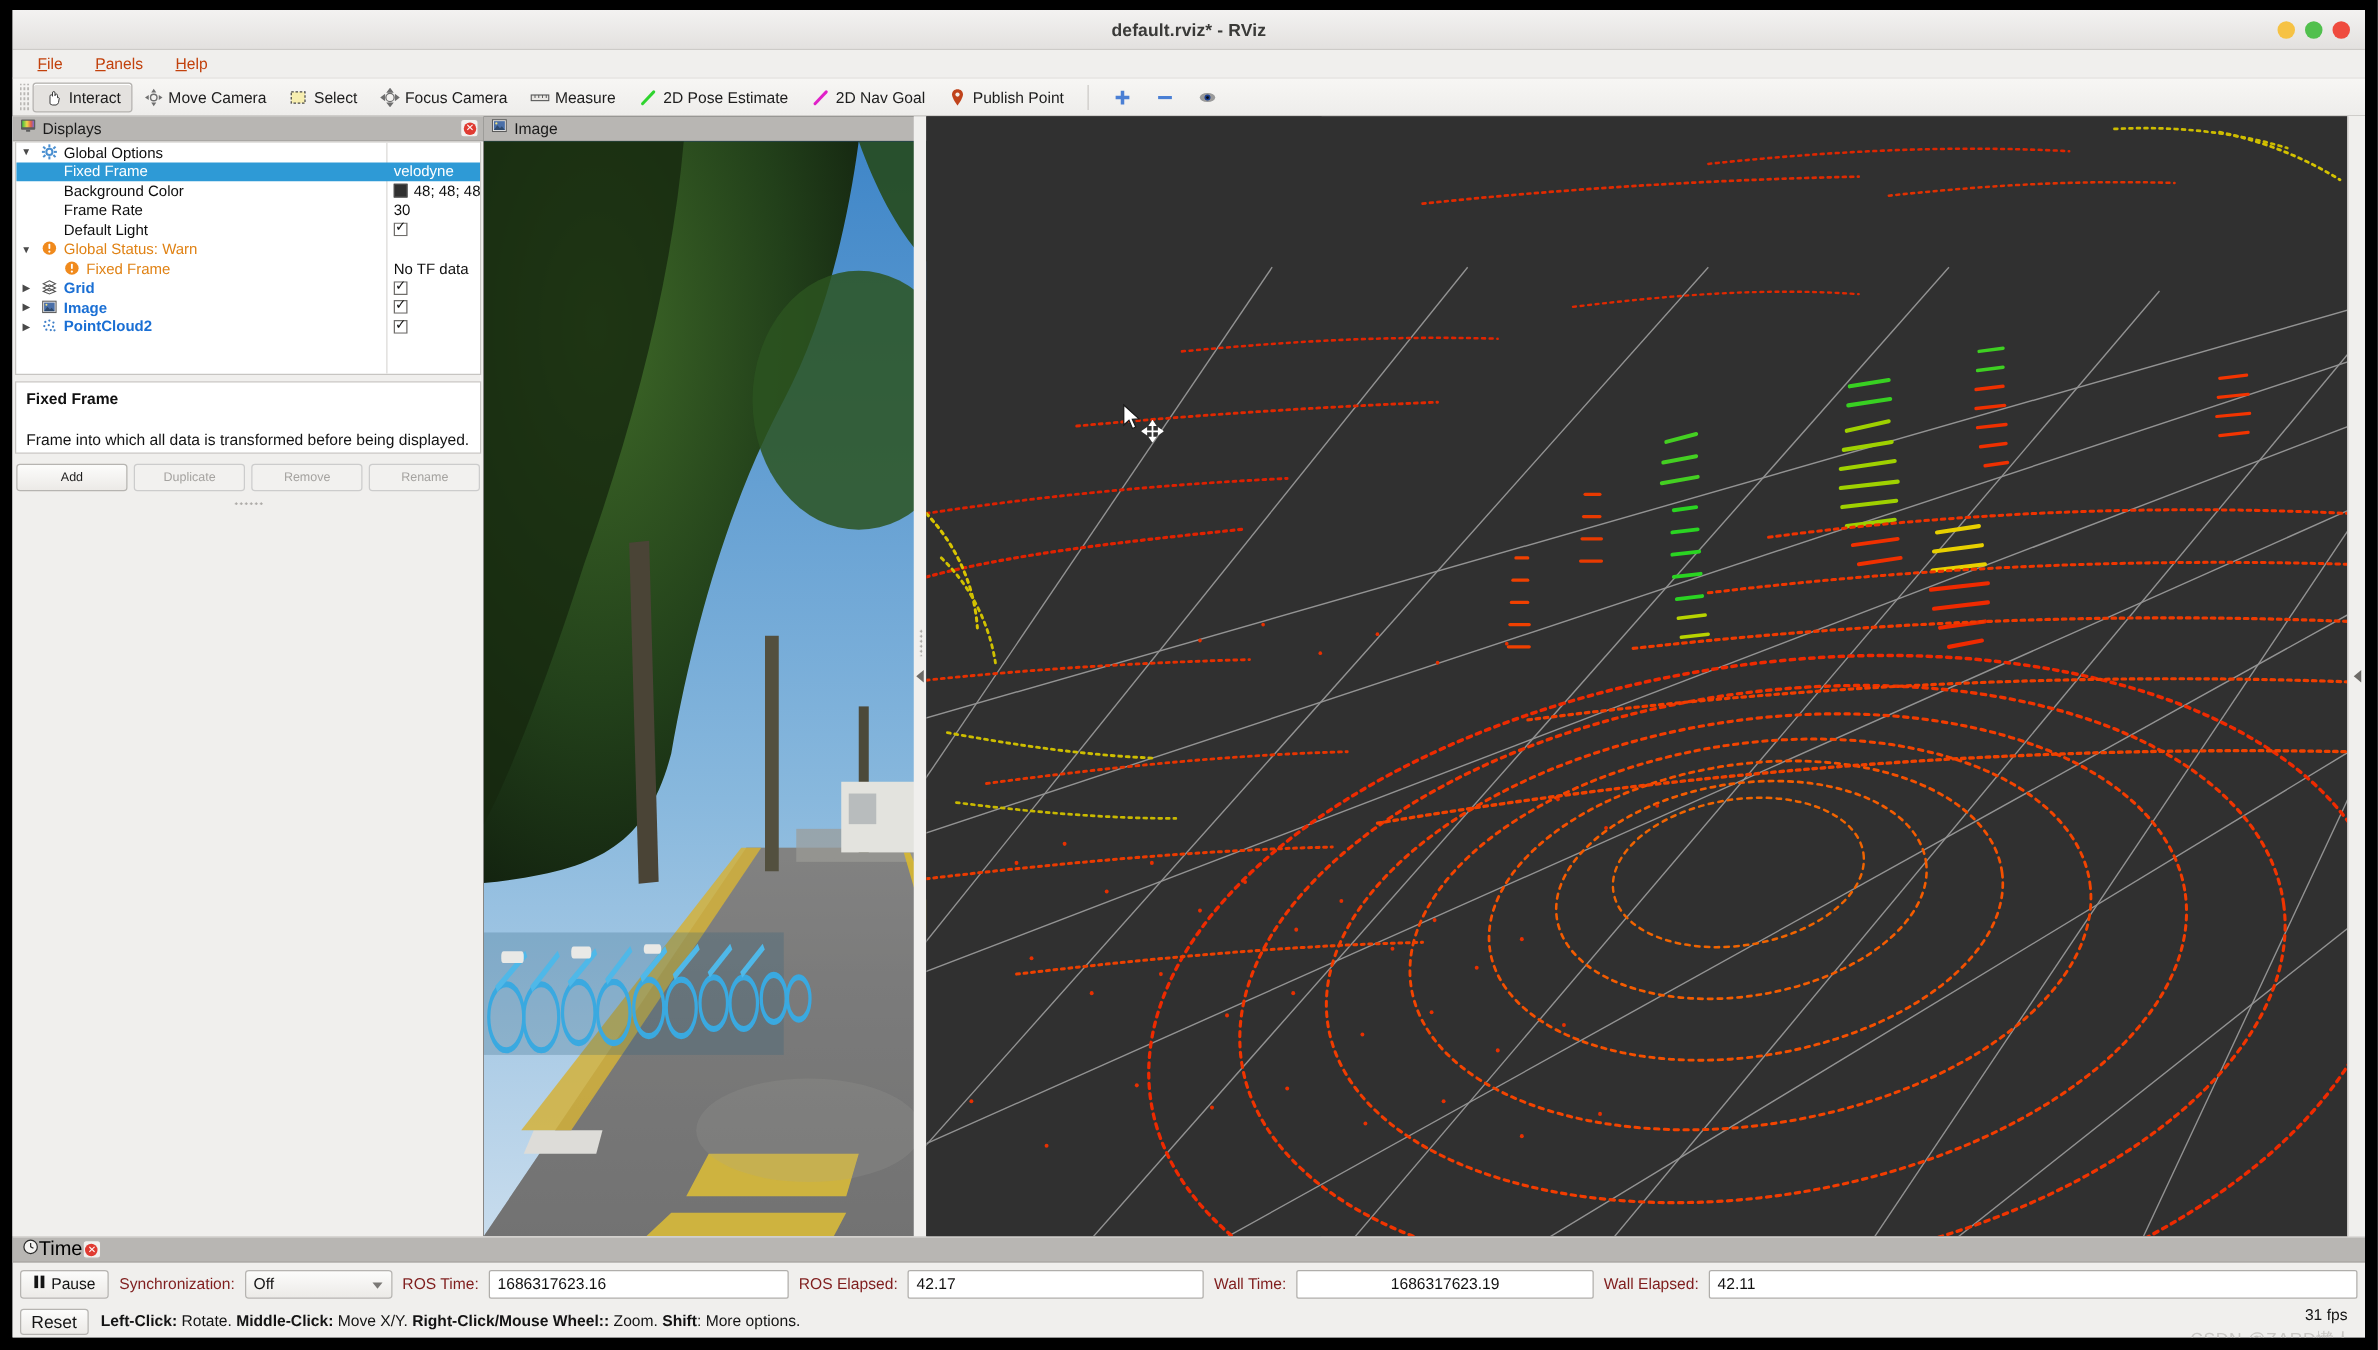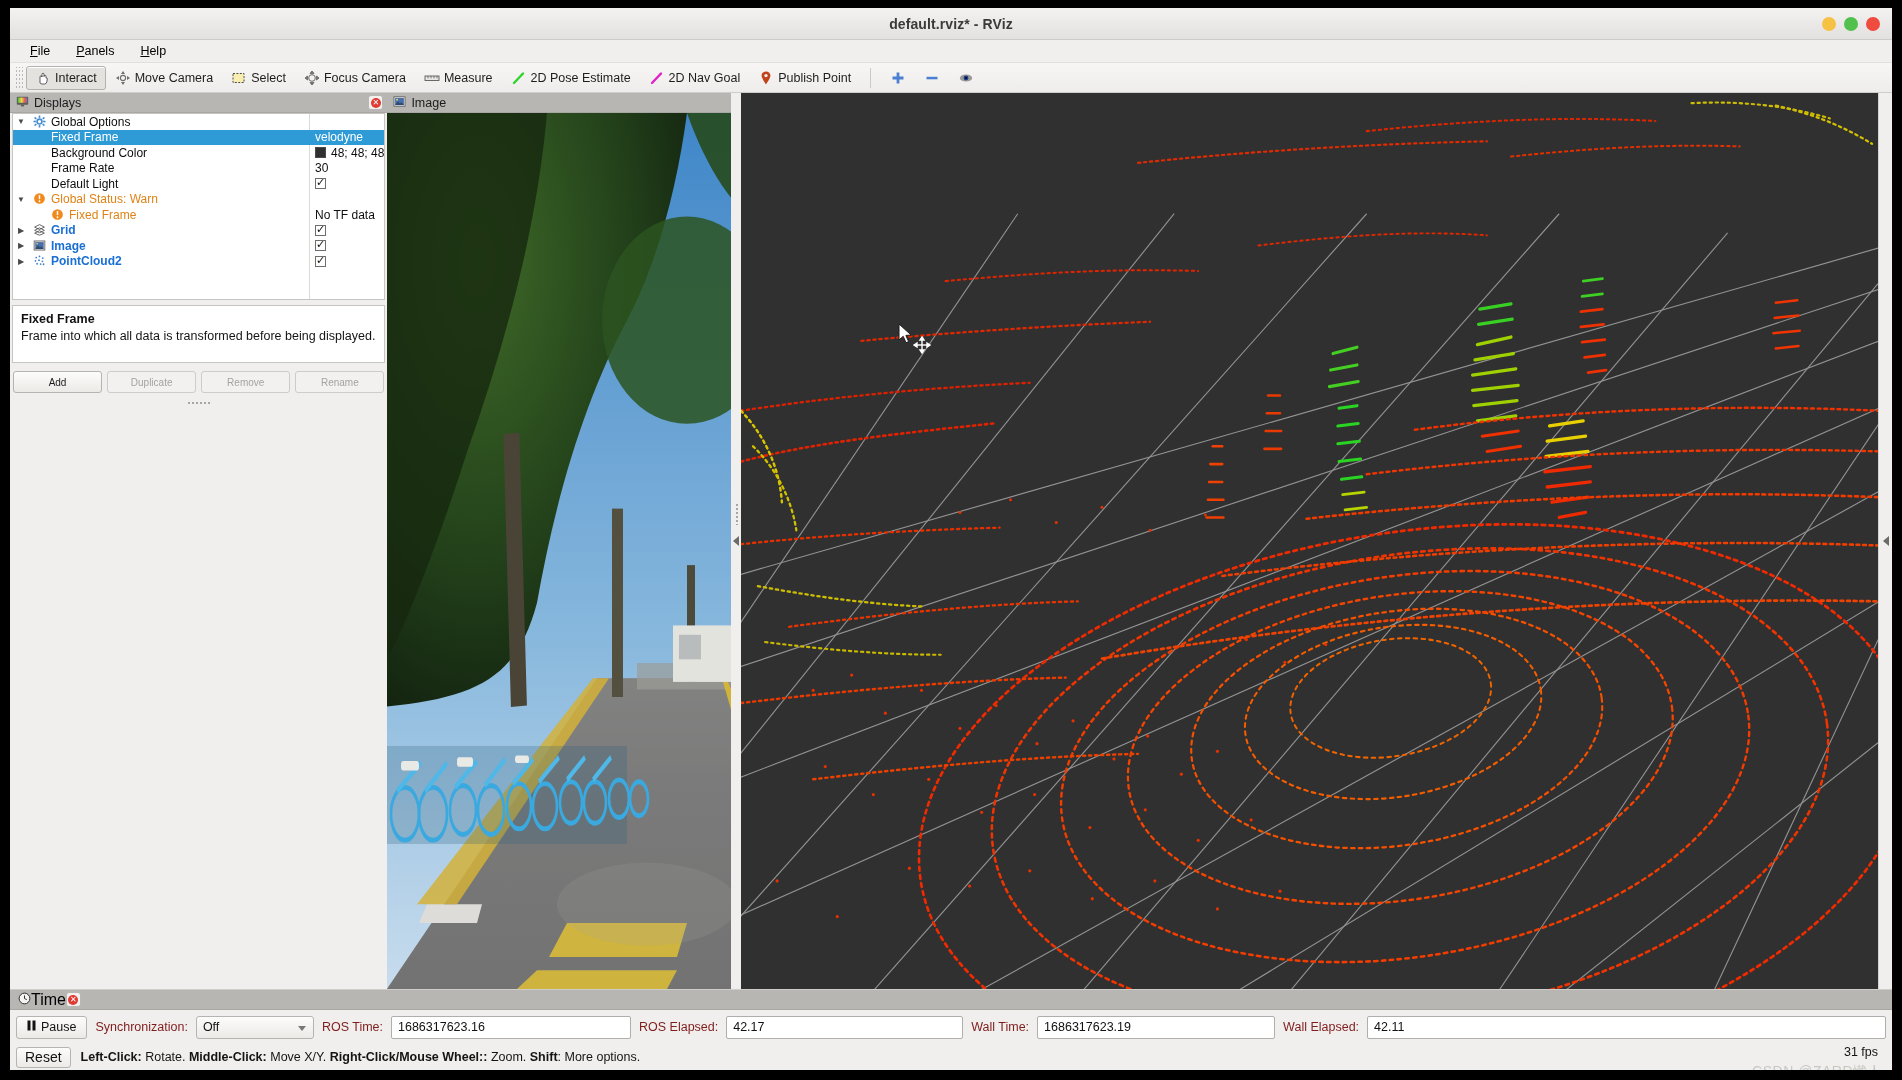--- a/index.html
+++ b/index.html
@@ -45,21 +45,21 @@
 
   
   .menubar {
     height: 23px; flex: 0 0 23px;
     background: #f0efed;
     display: flex; align-items: center;
     padding-left: 16px; gap: 18px;
     border-bottom: 1px solid #e2e0dd;
   }
   .menu-item {
-    font-size: 12.5px; color: #000000;
+    font-size: 12.5px; color: #c2410c;
     padding: 2px 4px; cursor: default;
   }
   .menu-item u { text-decoration: underline; }
 
   
   .toolbar {
     height: 30px; flex: 0 0 30px;
     background: linear-gradient(#f7f6f4,#eeedeb);
     border-bottom: 1px solid #cfcdca;
     display: flex; align-items: center;
@@ -214,21 +214,21 @@
   }
 
   
   .descbox {
     margin: 5px 2px 0 2px;
     border: 1px solid #c7c5c2;
     background: #ffffff;
     height: 58px; padding: 6px 8px;
   }
   .descbox .d-title { font-size: 12.5px; font-weight: bold; color: #111; }
-  .descbox .d-body { font-size: 12.5px; color: #151515; margin-top: 3px; }
+  .descbox .d-body { font-size: 12.5px; color: #151515; margin-top: 19px; }
 
   
   .btnrow {
     display: flex; gap: 5px; padding: 8px 3px 6px 3px;
   }
   .btn {
     flex: 1; height: 22px;
     font-size: 10px;
     background: linear-gradient(#fcfcfb,#eceae7);
     border: 1px solid #b6b4b1; border-radius: 3px;
@@ -300,21 +300,21 @@
     border-top: 5px solid #7a7875;
   }
   .tfield {
     height: 23px; background: #fff;
     border: 1px solid #b0aeab; border-radius: 2px;
     font-size: 12.5px; color: #111;
     display: flex; align-items: center; padding: 0 6px;
   }
   .f-rostime { width: 240px; }
   .f-roselapsed { width: 237px; }
-  .f-walltime { width: 238px; }
+  .f-walltime { width: 238px; justify-content: center; }
   .f-wallelapsed { flex: 1 1 auto; min-width: 40px; }
   .status-row {
     height: 26px; display: flex; align-items: center;
     padding: 0 6px; gap: 10px; position: relative;
   }
   .reset-btn {
     height: 21px; padding: 0 8px;
     background: linear-gradient(#fcfcfb,#eceae7);
     border: 1px solid #b6b4b1; border-radius: 3px;
     font-size: 14px; color: #141414;

